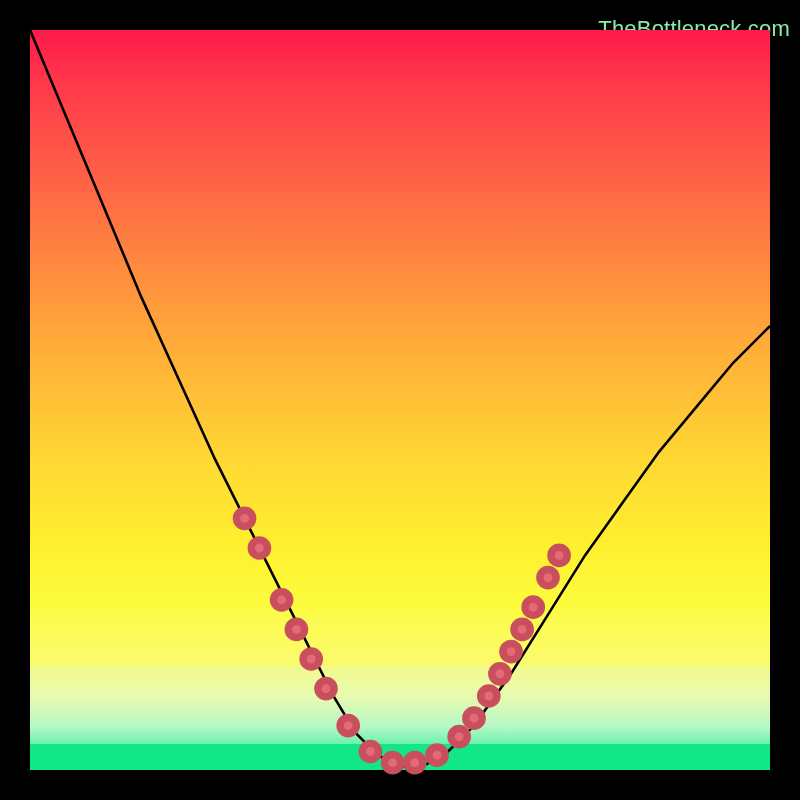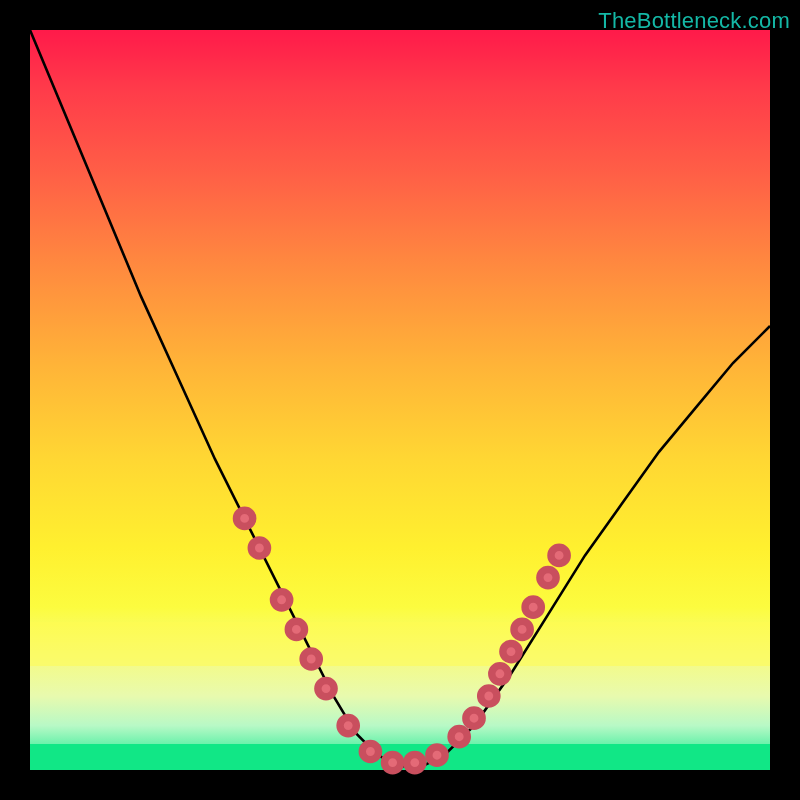--- a/index.html
+++ b/index.html
@@ -61,23 +61,23 @@
     height: 100%;
     overflow: visible;
   }
   .dot {
     fill: #e46a77;
     stroke: #c94f5e;
     stroke-width: 1;
   }
   .watermark {
     position: absolute;
-    top: 8px;
+    top: 16px;
     right: 10px;
-    color: #14b8a6;
+    color: #86efac;
     font-size: 22px;
     letter-spacing: 0.2px;
     font-weight: 400;
     user-select: none;
   }
 </style>
 </head>
 <body>
 
 <div class="watermark">TheBottleneck.com</div>

